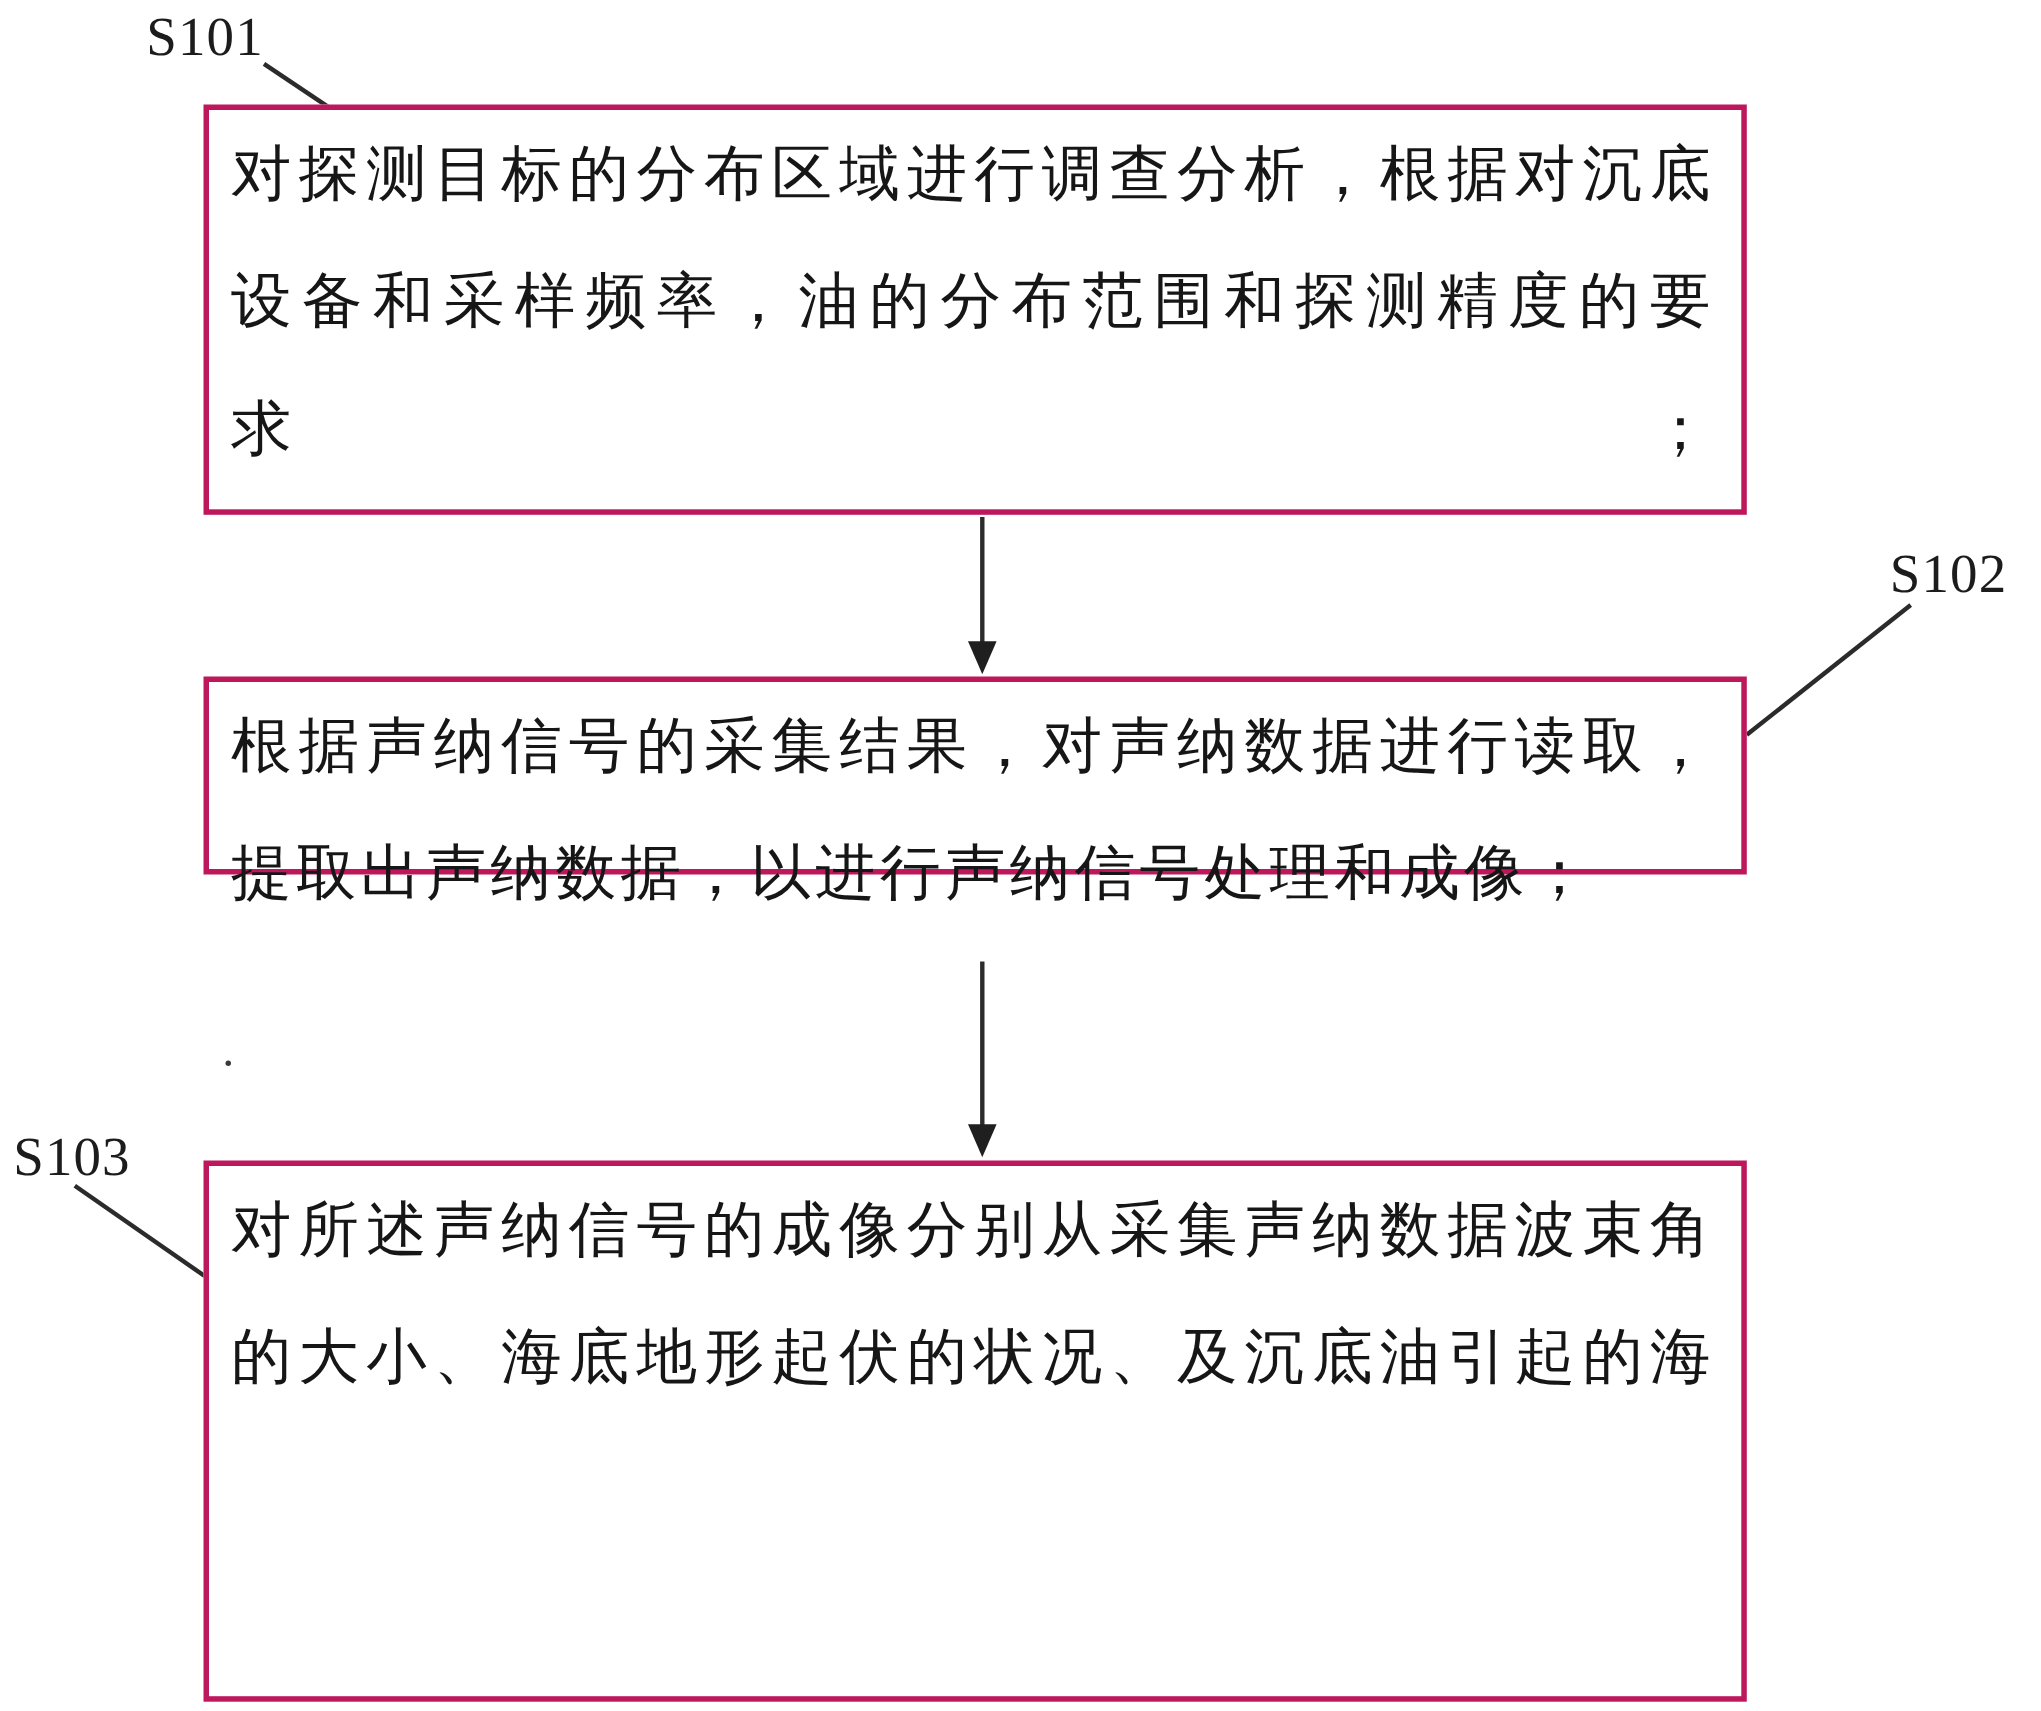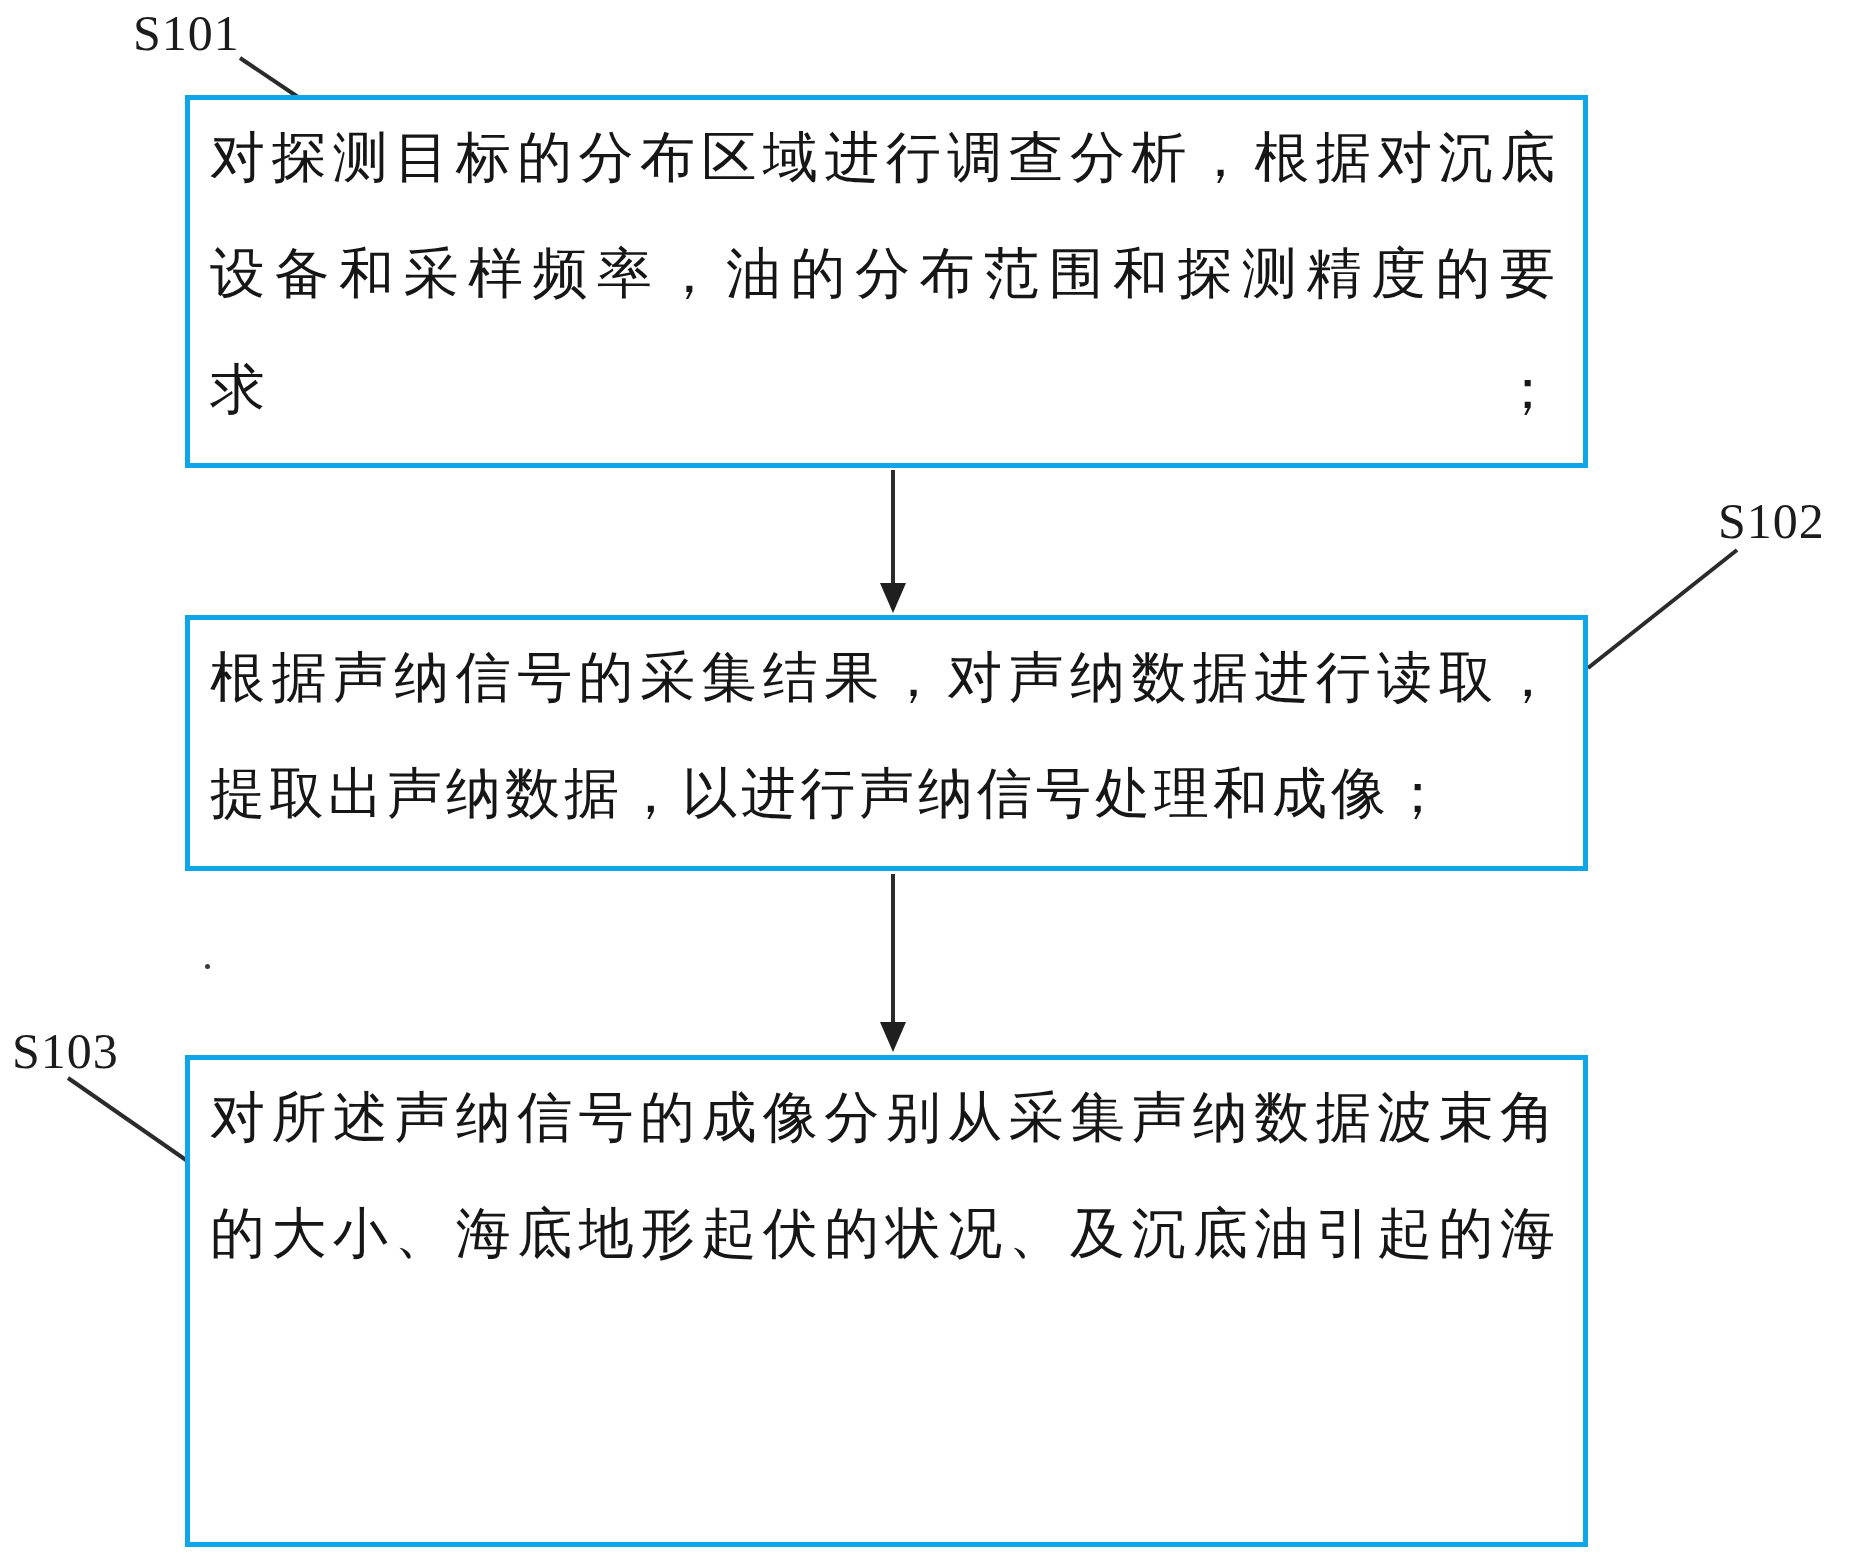--- a/index.html
+++ b/index.html
@@ -28,26 +28,26 @@
     white-space: nowrap;
   }
   #label-s101 { left: 133px; top: 4px; }
   #label-s102 { left: 1718px; top: 492px; }
   #label-s103 { left: 12px; top: 1022px; }
   .box {
     position: absolute;
     left: 185px;
     width: 1403px;
     background: #ffffff;
-    border: 5px solid #0ea5e9;
+    border: 5px solid #be185d;
     padding: 0 24px 0 20px;
     color: #161616;
   }
   #box-s101 { top: 95px;  height: 373px; }
-  #box-s102 { top: 615px; height: 256px; }
+  #box-s102 { top: 615px; height: 180px; }
   #box-s103 { top: 1055px; height: 492px; }
   .tl {
     display: block;
     font-size: 55px;
     line-height: 116px;
     letter-spacing: 4px;
     color: #161616;
   }
   .j {
     text-align: justify;

